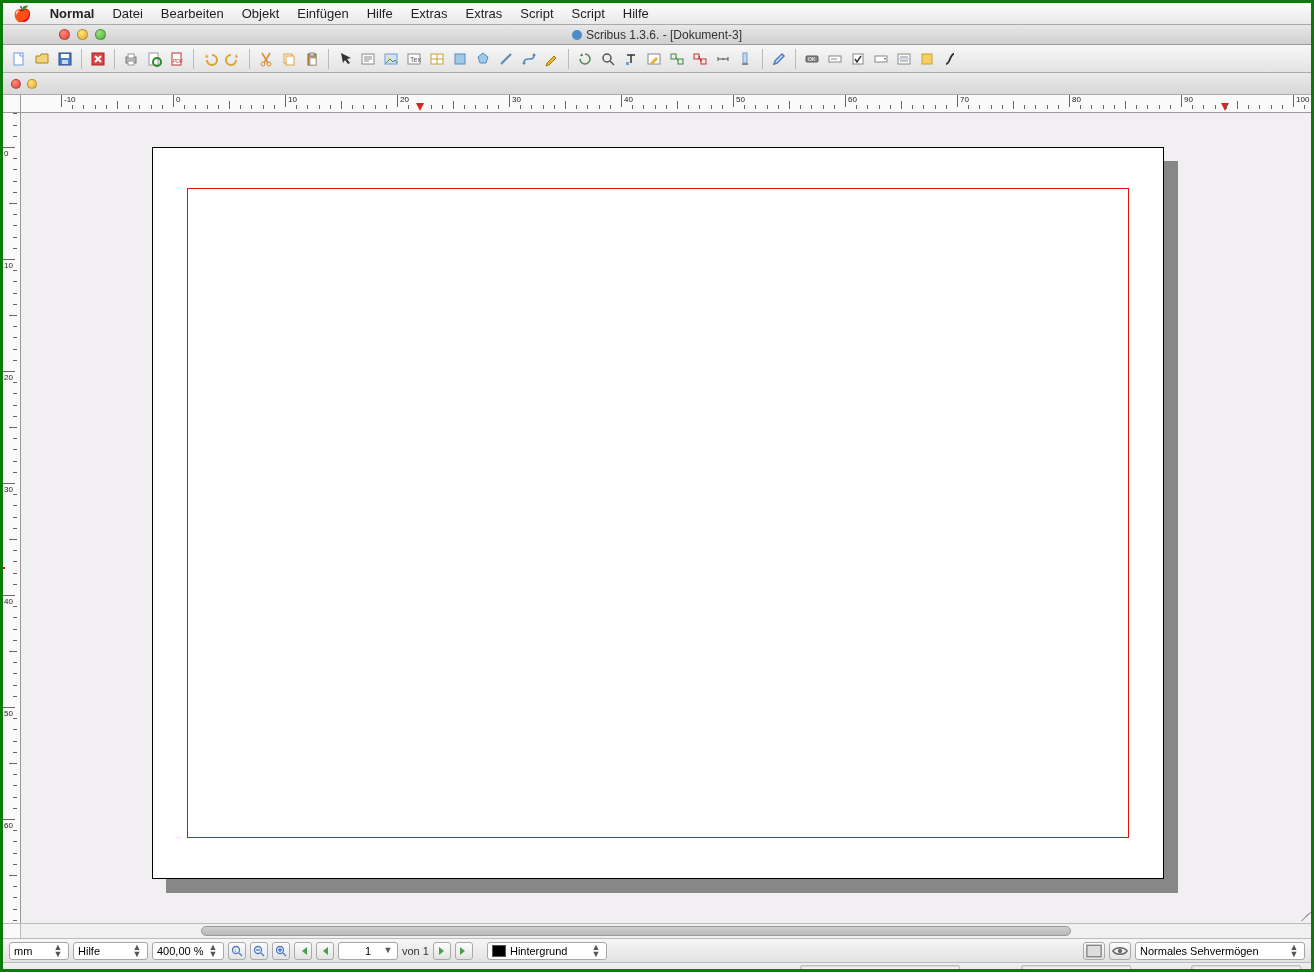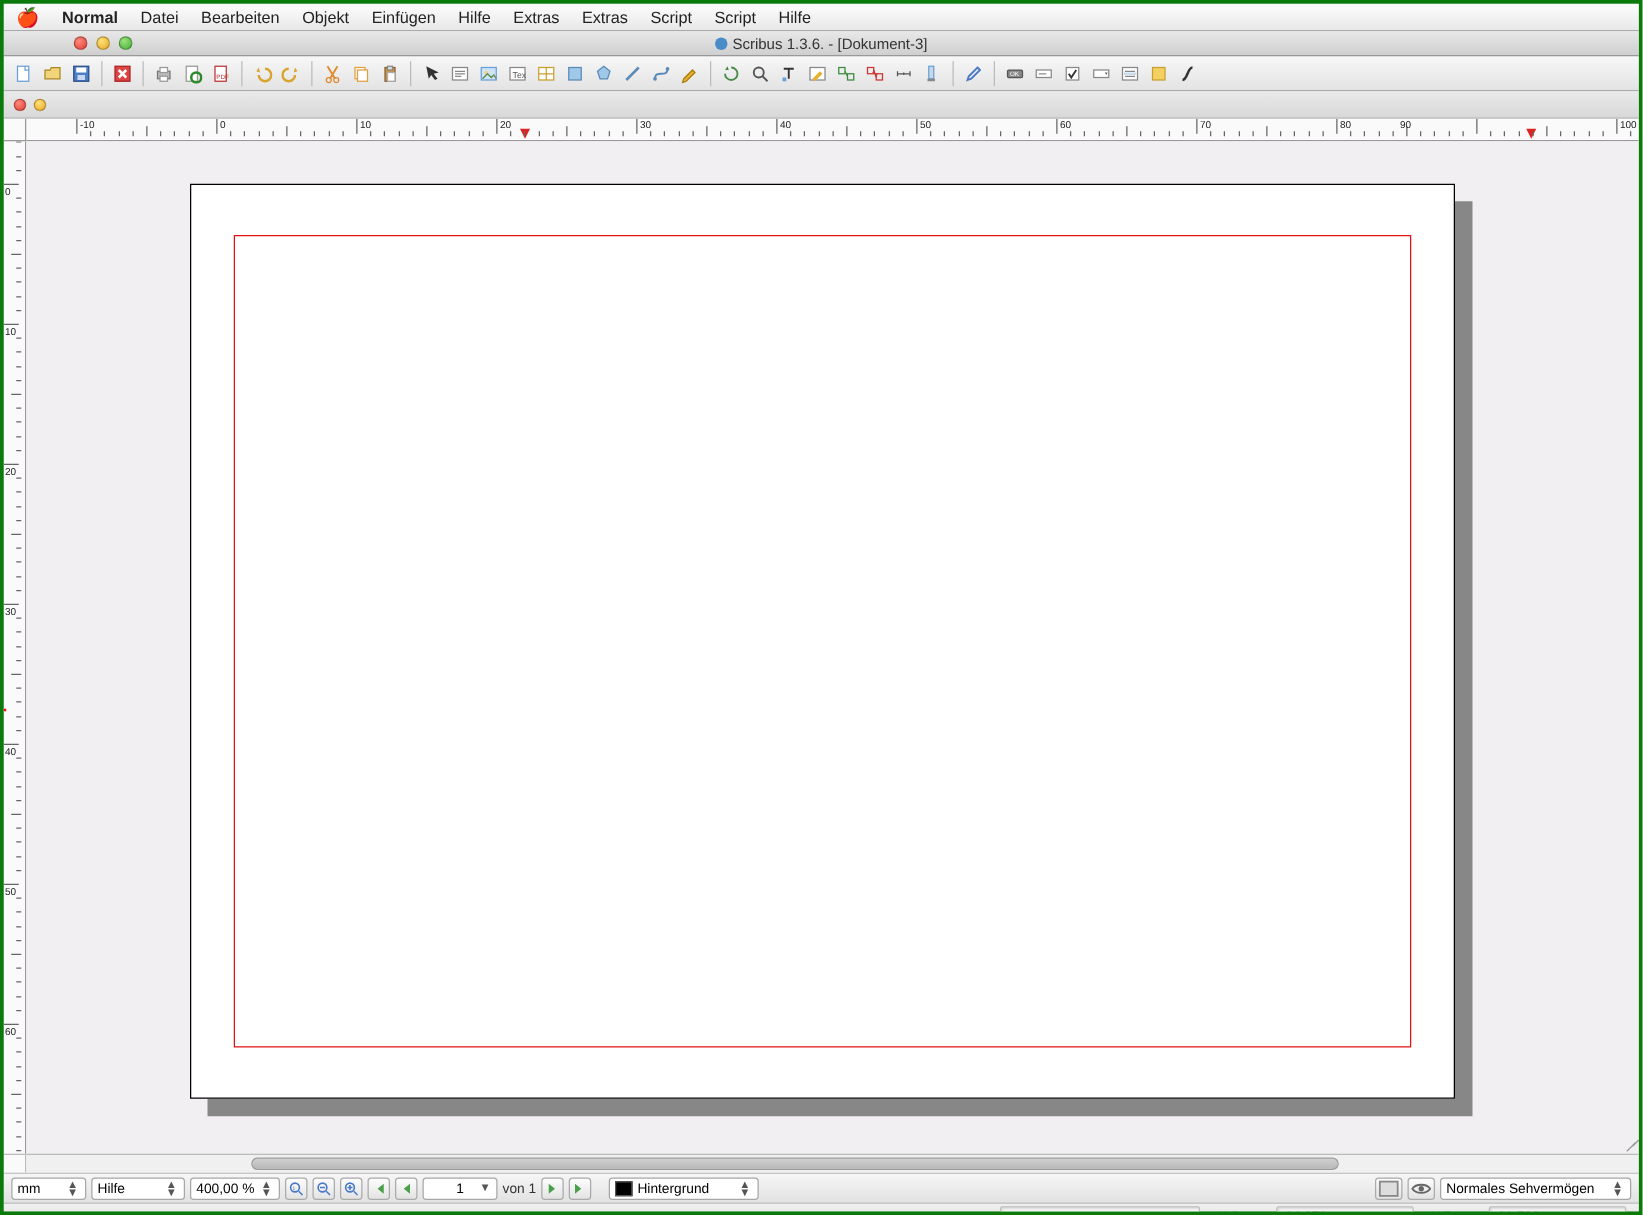--- a/index.html
+++ b/index.html
@@ -630,21 +630,21 @@
       <div class="tick minor" style="left: 1059.2px;"></div>
       <div class="tick minor" style="left: 1070.4px;"></div>
       <div class="tick minor" style="left: 1081.6px;"></div>
       <div class="tick minor" style="left: 1092.8px;"></div>
       <div class="tick minor" style="left: 1104px; top: 6px; height: 8px;"></div>
       <div class="tick minor" style="left: 1115.2px;"></div>
       <div class="tick minor" style="left: 1126.4px;"></div>
       <div class="tick minor" style="left: 1137.6px;"></div>
       <div class="tick minor" style="left: 1148.8px;"></div>
       <div class="tick major" style="left: 1160px;"></div>
-      <div class="tlabel" style="left: 1096px;">90</div>
+      <div class="tlabel" style="left: 1160px;">90</div>
       <div class="tick minor" style="left: 1171.2px;"></div>
       <div class="tick minor" style="left: 1182.4px;"></div>
       <div class="tick minor" style="left: 1193.6px;"></div>
       <div class="tick minor" style="left: 1204.8px;"></div>
       <div class="tick minor" style="left: 1216px; top: 6px; height: 8px;"></div>
       <div class="tick minor" style="left: 1227.2px;"></div>
       <div class="tick minor" style="left: 1238.4px;"></div>
       <div class="tick minor" style="left: 1249.6px;"></div>
       <div class="tick minor" style="left: 1260.8px;"></div>
       <div class="tick major" style="left: 1272px;"></div>
@@ -822,21 +822,21 @@
       <svg viewBox="0 0 14 14">
         <rect x="2" y="3" width="10" height="8" fill="#ddd" stroke="#888"></rect>
       </svg>
     </div>
   <div class="iconbtn">
       <svg viewBox="0 0 14 14">
         <path d="M2 7c2-3 8-3 10 0-2 3-8 3-10 0z" fill="none" stroke="#666"></path>
         <circle cx="7" cy="7" r="1.5" fill="#666"></circle>
       </svg>
     </div>
-  <div class="combo" style="width:153px">
+  <div class="combo" style="width:170px">
     <span>Normales Sehvermögen</span>
     <span class="arrow">▲<br>▼</span>
   </div>
 </div>
 
 <div class="statusbar2">
   <div class="sunken" style="min-width:160px"></div>
   <span class="label">X-Pos:</span>
   <div class="sunken">
       <span>94.278mm</span>

